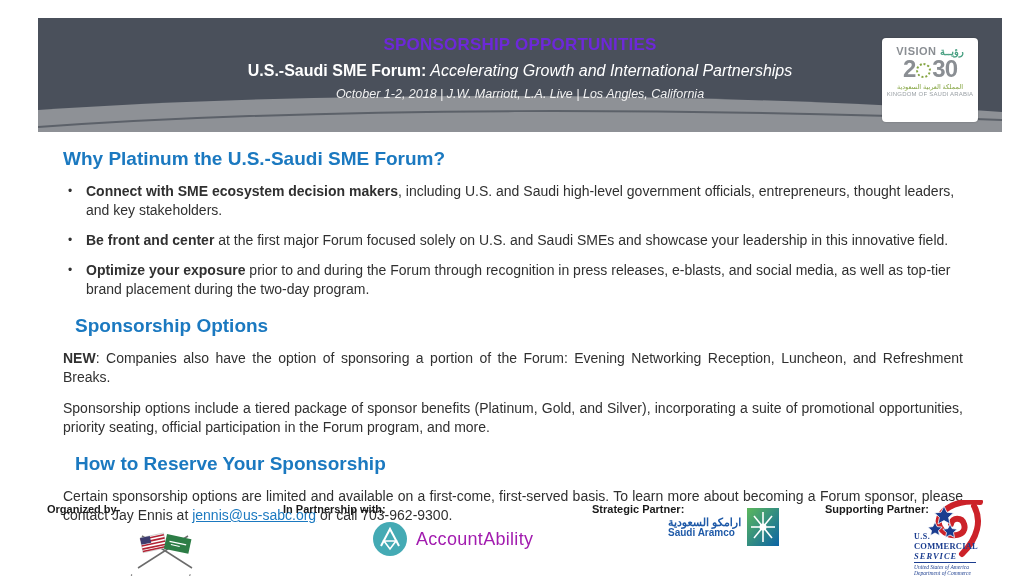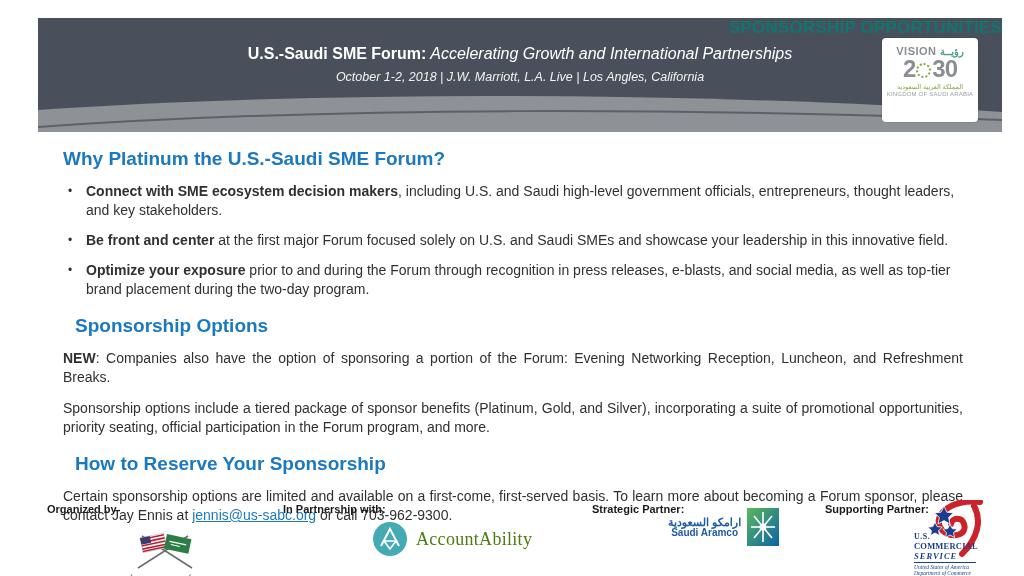--- a/index.html
+++ b/index.html
@@ -6,21 +6,21 @@
   html,body { background:#e8e8e8; }
   .slide {
     position:relative; width:1024px; height:576px; background:#ffffff;
     font-family:"Liberation Sans", sans-serif; overflow:hidden; margin:0 auto;
   }
 
   
   .header { position:absolute; left:38px; top:18px; width:964px; height:114px; }
   .header svg.header-bg { position:absolute; left:0; top:0; width:100%; height:100%; }
   .header-text { position:absolute; left:0; top:0; width:100%; text-align:center; color:#fff; }
-  .eyebrow { font-size:17px; font-weight:bold; color:#0f766e; letter-spacing:0.2px;text-align:right; }
+  .eyebrow { margin-top:17px; font-size:17px; font-weight:bold; color:#6d28d9; letter-spacing:0.2px; }
   .subtitle { margin-top:7px; font-size:16px; }
   .subtitle .t-bold { font-weight:bold; }
   .subtitle .t-italic { font-style:italic; }
   .dateline { margin-top:7px; font-size:12.5px; font-style:italic; color:#f2f2f2; }
 
   
   .vision-card {
     position:absolute; right:24px; top:20px; width:96px; height:84px; background:#fff;
     border-radius:4px; text-align:center; padding-top:7px; box-shadow:0 0 2px rgba(0,0,0,0.25);
   }
@@ -49,24 +49,24 @@
   .lbl-org { left:47px; top:503px; }
   .lbl-partner { left:283px; top:503px; }
   .lbl-strategic { left:592px; top:503px; }
   .lbl-supporting { left:825px; top:503px; }
 
   .sabc-block { position:absolute; left:100px; top:532px; width:130px; text-align:center; }
   .sabc-arabic { font-size:8px; color:#3a3a3a; margin-top:1px; }
   .sabc-english { font-size:6.8px; color:#4a4a4a; margin-top:1px; }
 
   .aa-block { position:absolute; left:372px; top:521px; display:flex; align-items:center; gap:8px; }
-  .aa-name { font-size:18px; color:#4d7c0f; letter-spacing:0.3px;font-family:Liberation Serif, serif; }
+  .aa-name { font-size:18px; color:#a21caf; letter-spacing:0.3px; }
 
   .aramco-block { position:absolute; left:668px; top:508px; display:flex; align-items:flex-end; gap:6px; }
-  .aramco-text { text-align:center; padding-bottom:8px; }
+  .aramco-text { text-align:left; padding-bottom:8px; }
   .aramco-ar { font-size:11px; font-weight:bold; color:#1f5aa8; line-height:12px; }
   .aramco-en { font-size:10px; font-weight:bold; color:#1f5aa8; line-height:10px; }
 
   .uscs-block { position:absolute; left:914px; top:500px; width:78px; }
   .uscs-svg { display:block; margin-left:8px; }
   .uscs-text { margin-top:-26px; font-family:"Liberation Serif", serif; color:#1b3d8f; }
   .uscs-l1 { font-size:8px; font-weight:bold; letter-spacing:0.5px; }
   .uscs-l2 { font-size:8.5px; font-weight:bold; letter-spacing:0.2px; }
   .uscs-l3 { font-size:8.5px; font-weight:bold; font-style:italic; letter-spacing:1px; }
   .uscs-rule { border-top:1px solid #1b3d8f; width:62px; margin:1px 0; }

